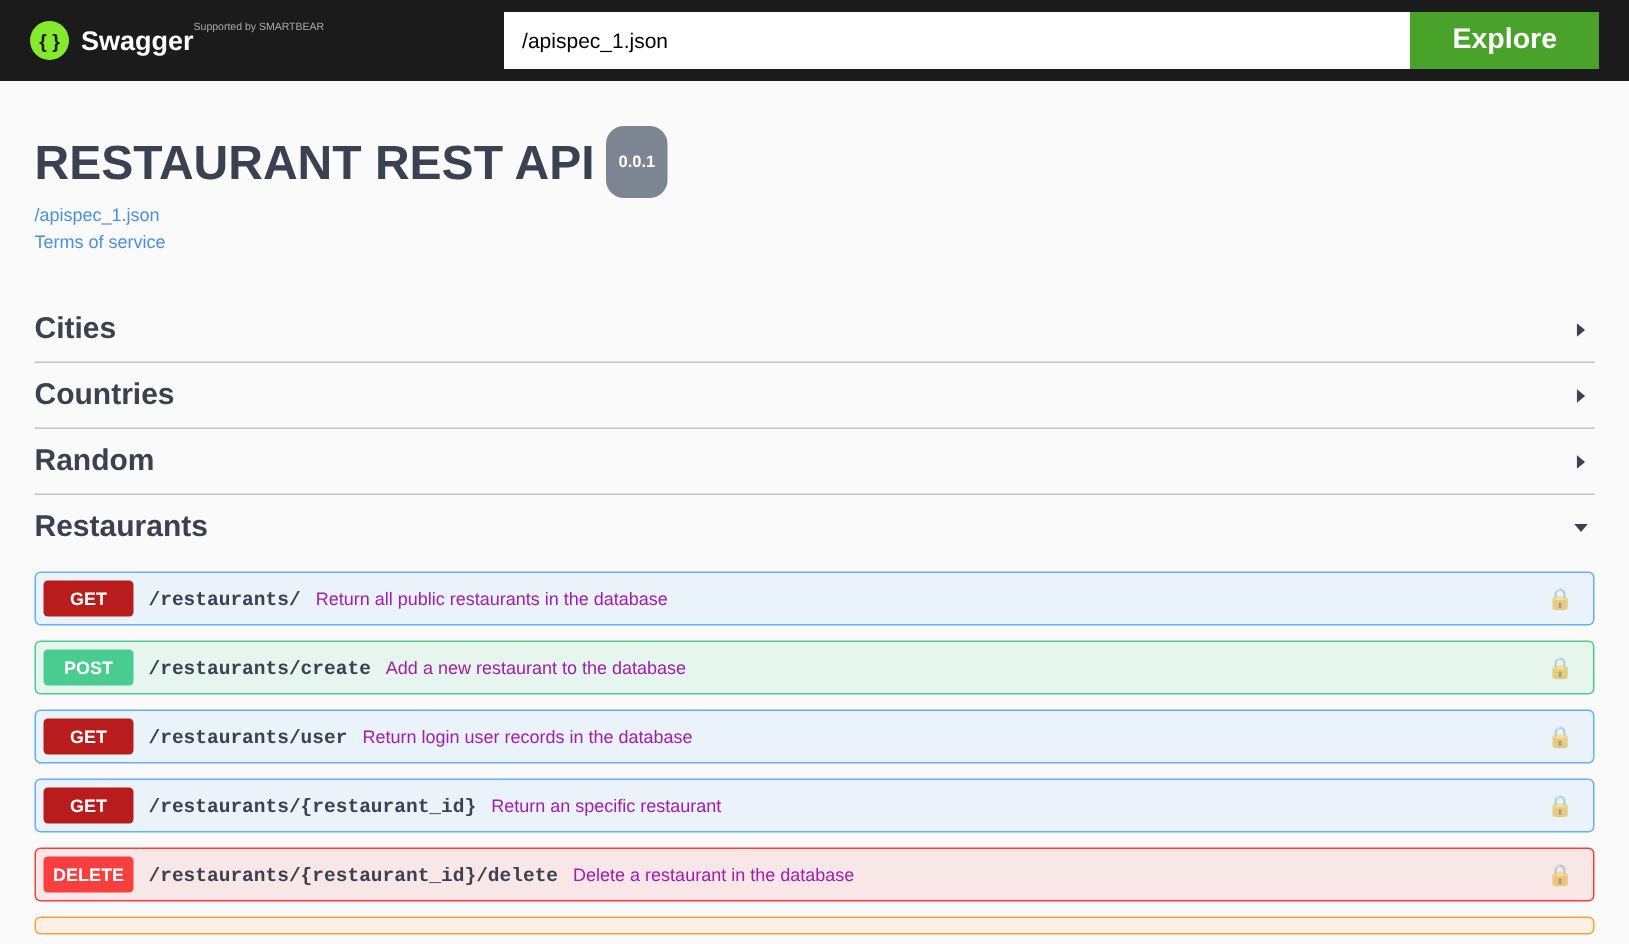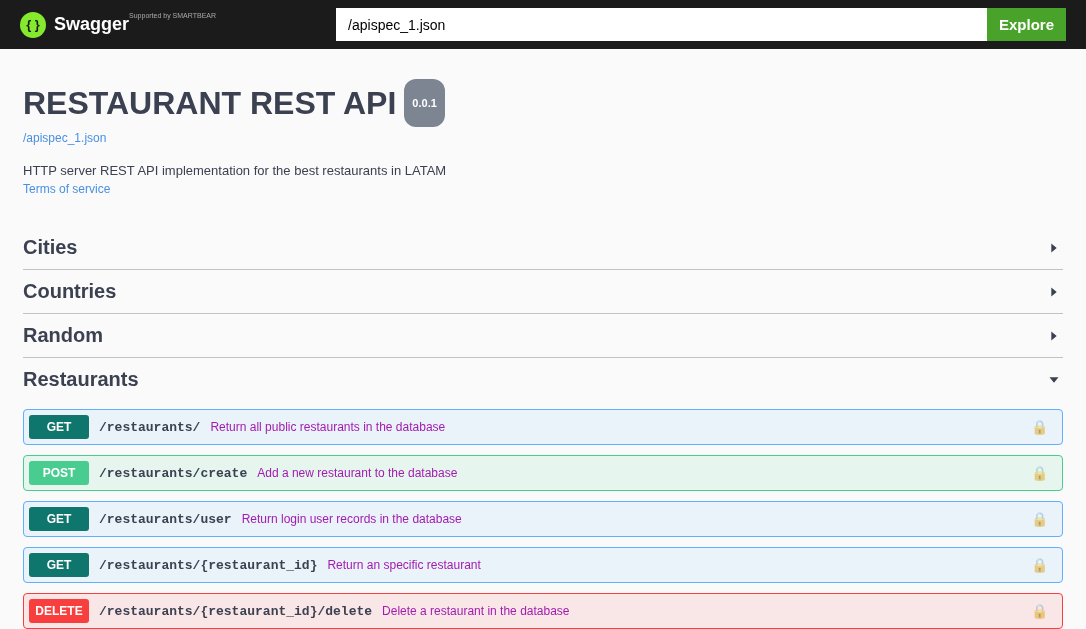--- a/index.html
+++ b/index.html
@@ -22,21 +22,21 @@
     .logo-text { color: #fff; font-size: 18px; font-weight: 600; }
     .logo-sub { color: #aaa; font-size: 7px; text-align: right; margin-top: -2px; }
     .logo-block { display: flex; }
     .spec-form { flex: 1; display: flex; margin-left: 100px; max-width: 830px; }
     .spec-input {
       flex: 1; padding: 8px 12px; border: none; font-size: 14px;
       background: #fff; outline: none;
     }
     .explore-btn {
       background: #49a32b; color: #fff; border: none;
-      padding: 8px 12px; font-size: 15px; font-weight: 600; cursor: pointer;
+      padding: 8px 28px; font-size: 19px; font-weight: 600; cursor: pointer;
     }
     
     .container { max-width: 1070px; margin: 0 auto; padding: 30px 15px 20px; }
     
     .info-title {
       font-size: 32px; font-weight: 700; color: #3b4151;
       font-family: sans-serif;
       display: flex; align-items: center; gap: 8px;
     }
     .version-badge {
@@ -66,21 +66,21 @@
     .opblock-get { background: rgba(97,175,254,.1); border-color: #61affe; }
     .opblock-post { background: rgba(73,204,144,.1); border-color: #49cc90; }
     .opblock-delete { background: rgba(249,62,62,.1); border-color: #f93e3e; }
     .opblock-put { background: rgba(252,161,48,.1); border-color: #fca130; }
     
     .method-badge {
       min-width: 60px; text-align: center; color: #fff;
       font-size: 12px; font-weight: 700; padding: 5px 0;
       border-radius: 3px; font-family: sans-serif;
     }
-    .bg-get { background: #0f766e; }
+    .bg-get { background: #b91c1c; }
     .bg-post { background: #49cc90; }
     .bg-delete { background: #f93e3e; }
     
     .op-path {
       font-family: "Courier New", monospace; font-size: 13px;
       font-weight: 600; color: #3b4151; margin-left: 10px;
     }
     .op-summary { font-size: 12px; color: #a21caf; margin-left: 10px; flex: 1; }
     .lock-icon { color: #888; margin-right: 8px; font-size: 14px; opacity: 0.5; }
   </style>
@@ -101,21 +101,20 @@
   </div>
 </div>
 
 <div class="container">
   <div>
     <h1 class="info-title">
       <span>RESTAURANT REST API</span>
       <span class="version-badge">0.0.1</span>
     </h1>
     <a class="spec-link">/apispec_1.json</a>
-    <p class="description">HTTP server REST API implementation for the best restaurants in LATAM</p>
     <a class="tos-link">Terms of service</a>
   </div>
 
   <div class="tags" id="tags">
       <div class="tag-section">
         <div class="tag-header">
           <span class="tag-name">Cities</span>
           <svg class="chevron" viewBox="0 0 20 20">
             <path fill="#3b4151" d="M7 5l6 5-6 5z"></path>
           </svg>

